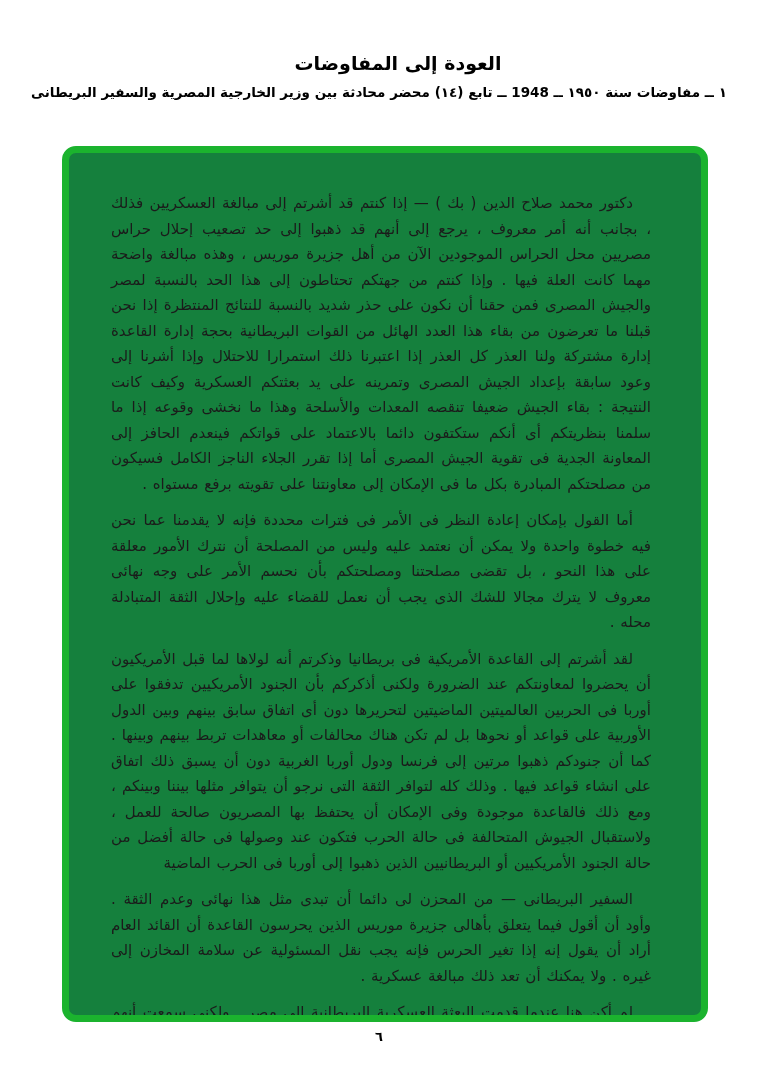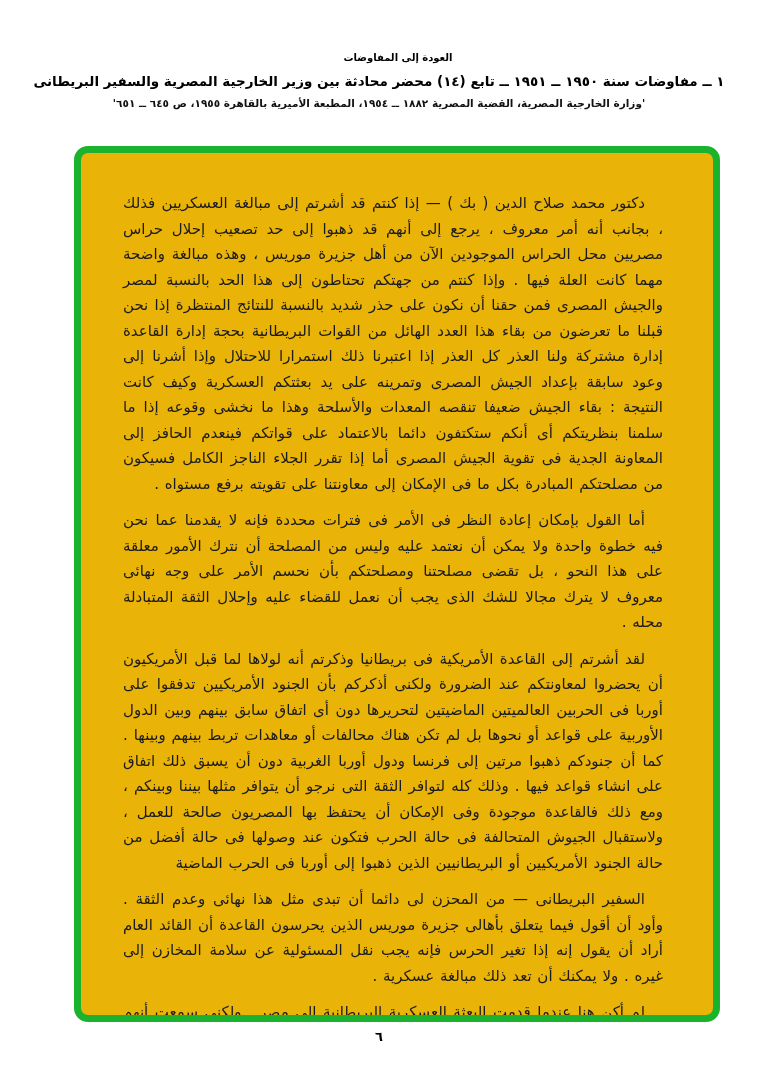--- a/index.html
+++ b/index.html
@@ -11,21 +11,21 @@
     overflow:hidden;
   }
   .page-header {
     position:absolute;
     top:52px; left:0; right:0;
     text-align:center;
     direction:rtl;
     color:#000;
   }
   .doc-title {
-    font-size:10px;
+    font-size:19px;
     font-weight:bold;
     letter-spacing:0.2px;
     padding-left:38px;
   }
   .doc-subtitle {
     margin-top:10px;
     font-size:13.5px;
     font-weight:bold;
   }
   .doc-citation {
@@ -33,23 +33,22 @@
     font-size:10.5px;
     font-weight:bold;
     color:#111;
   }
   .scan-frame {
     position:absolute;
     left:62px; top:146px;
     width:646px; height:876px;
     border:7px solid #1bb32e;
     border-radius:14px;
-    background:#eab308;
+    background:#15803d;
     overflow:hidden;
-    margin-left:12px;
   }
   .scan-content {
     position:absolute;
     top:0; left:0; right:0; bottom:0;
     padding:38px 50px 28px 42px;
     direction:rtl;
     text-align:justify;
     overflow:hidden;
   }
   .scan-par {
@@ -70,22 +69,21 @@
     color:#000;
   }
 </style>
 </head>
 <body>
 
 <div class="page">
 
   <header class="page-header">
     <div class="doc-title">العودة إلى المفاوضات</div>
-    <div class="doc-subtitle">١ ــ مفاوضات سنة ١٩٥٠ ــ ١٩٥١ ــ تابع (١٤) محضر محادثة بين وزير الخارجية المصرية والسفير البريطانى</div>
-    <div class="doc-citation">'وزارة الخارجية المصرية، القضية المصرية ١٨٨٢ ــ ١٩٥٤، المطبعة الأميرية بالقاهرة ١٩٥٥، ص ٦٤٥ ــ ٦٥١'</div>
+    <div class="doc-subtitle">١ ــ مفاوضات سنة ١٩٥٠ ــ 1948 ــ تابع (١٤) محضر محادثة بين وزير الخارجية المصرية والسفير البريطانى</div>
   </header>
 
   <div class="scan-frame" style="border-color: rgb(27, 179, 46);">
     <div class="scan-content" id="scan-paragraphs">
         <p class="scan-par">دكتور محمد صلاح الدين ( بك ) — إذا كنتم قد أشرتم إلى مبالغة العسكريين فذلك ، بجانب أنه أمر معروف ، يرجع إلى أنهم قد ذهبوا إلى حد تصعيب إحلال حراس مصريين محل الحراس الموجودين الآن من أهل جزيرة موريس ، وهذه مبالغة واضحة مهما كانت العلة فيها . وإذا كنتم من جهتكم تحتاطون إلى هذا الحد بالنسبة لمصر والجيش المصرى فمن حقنا أن نكون على حذر شديد بالنسبة للنتائج المنتظرة إذا نحن قبلنا ما تعرضون من بقاء هذا العدد الهائل من القوات البريطانية بحجة إدارة القاعدة إدارة مشتركة ولنا العذر كل العذر إذا اعتبرنا ذلك استمرارا للاحتلال وإذا أشرنا إلى وعود سابقة بإعداد الجيش المصرى وتمرينه على يد بعثتكم العسكرية وكيف كانت النتيجة : بقاء الجيش ضعيفا تنقصه المعدات والأسلحة وهذا ما نخشى وقوعه إذا ما سلمنا بنظريتكم أى أنكم ستكتفون دائما بالاعتماد على قواتكم فينعدم الحافز إلى المعاونة الجدية فى تقوية الجيش المصرى أما إذا تقرر الجلاء الناجز الكامل فسيكون من مصلحتكم المبادرة بكل ما فى الإمكان إلى معاونتنا على تقويته برفع مستواه .</p>
         <p class="scan-par">أما القول بإمكان إعادة النظر فى الأمر فى فترات محددة فإنه لا يقدمنا عما نحن فيه خطوة واحدة ولا يمكن أن نعتمد عليه وليس من المصلحة أن نترك الأمور معلقة على هذا النحو ، بل تقضى مصلحتنا ومصلحتكم بأن نحسم الأمر على وجه نهائى معروف لا يترك مجالا للشك الذى يجب أن نعمل للقضاء عليه وإحلال الثقة المتبادلة محله .</p>
         <p class="scan-par">لقد أشرتم إلى القاعدة الأمريكية فى بريطانيا وذكرتم أنه لولاها لما قبل الأمريكيون أن يحضروا لمعاونتكم عند الضرورة ولكنى أذكركم بأن الجنود الأمريكيين تدفقوا على أوربا فى الحربين العالميتين الماضيتين لتحريرها دون أى اتفاق سابق بينهم وبين الدول الأوربية على قواعد أو نحوها بل لم تكن هناك محالفات أو معاهدات تربط بينهم وبينها . كما أن جنودكم ذهبوا مرتين إلى فرنسا ودول أوربا الغربية دون أن يسبق ذلك اتفاق على انشاء قواعد فيها . وذلك كله لتوافر الثقة التى نرجو أن يتوافر مثلها بيننا وبينكم ، ومع ذلك فالقاعدة موجودة وفى الإمكان أن يحتفظ بها المصريون صالحة للعمل ، ولاستقبال الجيوش المتحالفة فى حالة الحرب فتكون عند وصولها فى حالة أفضل من حالة الجنود الأمريكيين أو البريطانيين الذين ذهبوا إلى أوربا فى الحرب الماضية</p>
         <p class="scan-par">السفير البريطانى — من المحزن لى دائما أن تبدى مثل هذا نهائى وعدم الثقة . وأود أن أقول فيما يتعلق بأهالى جزيرة موريس الذين يحرسون القاعدة أن القائد العام أراد أن يقول إنه إذا تغير الحرس فإنه يجب نقل المسئولية عن سلامة المخازن إلى غيره . ولا يمكنك أن تعد ذلك مبالغة عسكرية .</p>
         <p class="scan-par">لم أكن هنا عندما قدمت البعثة العسكرية البريطانية إلى مصر . ولكنى سمعت أنهم بذلوا ما فى وسعهم والحكومة المصرية هى التى استغنت عنهم .</p>
       </div>

